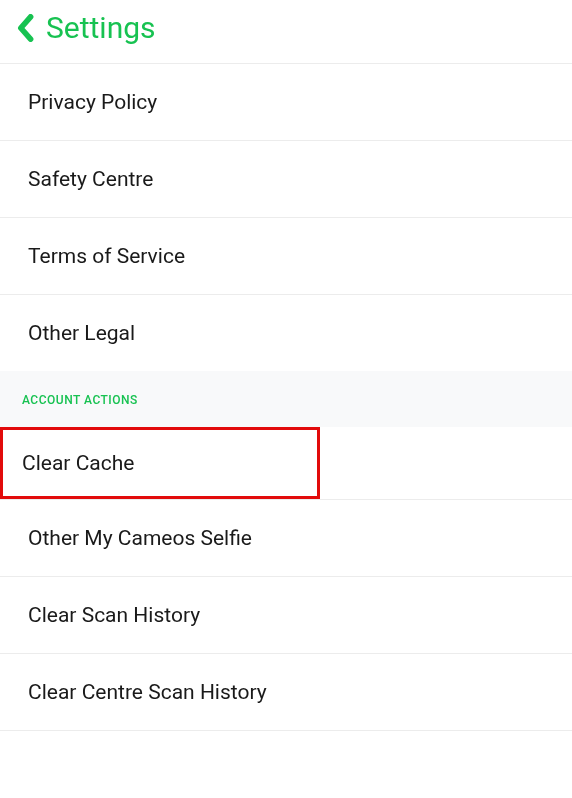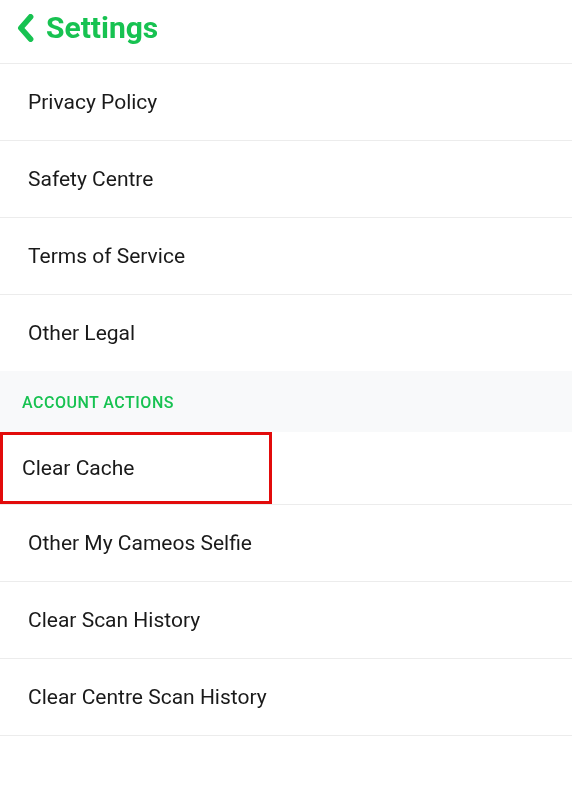--- a/index.html
+++ b/index.html
@@ -25,51 +25,51 @@
       font-weight: 700;
       display: flex;
       align-items: center;
     }
     .back-chevron svg {
       width: 18px;
       height: 28px;
     }
     .header-title {
       font-size: 30px;
-      font-weight: 700;
+      font-weight: 400;
       color: #17c251;
       text-align: right;
     }
     .divider {
       height: 1px;
       background: #ececec;
       width: 100%;
     }
     .list-item {
       padding: 26px 28px;
       font-size: 21px;
       font-weight: 400;
       color: #1a1a1a;
       cursor: pointer;
       background: #ffffff;
     }
     .section-header {
       background: #f8f9fa;
       padding: 22px 40px 20px 22px;
-      font-size: 16px;
+      font-size: 12px;
       font-weight: 500;
       letter-spacing: 0.5px;
       color: #17c251;
     }
     .highlighted {
       outline: 3px solid #e20b0b;
       outline-offset: -3px;
       display: inline-block;
       padding: 24px 22px;
-      width: 272px;
+      width: 320px;
     }
     .highlighted-row {
       padding: 0;
     }
   </style>
 </head>
 <body>
 
 <div class="header">
   <span class="back-chevron">

